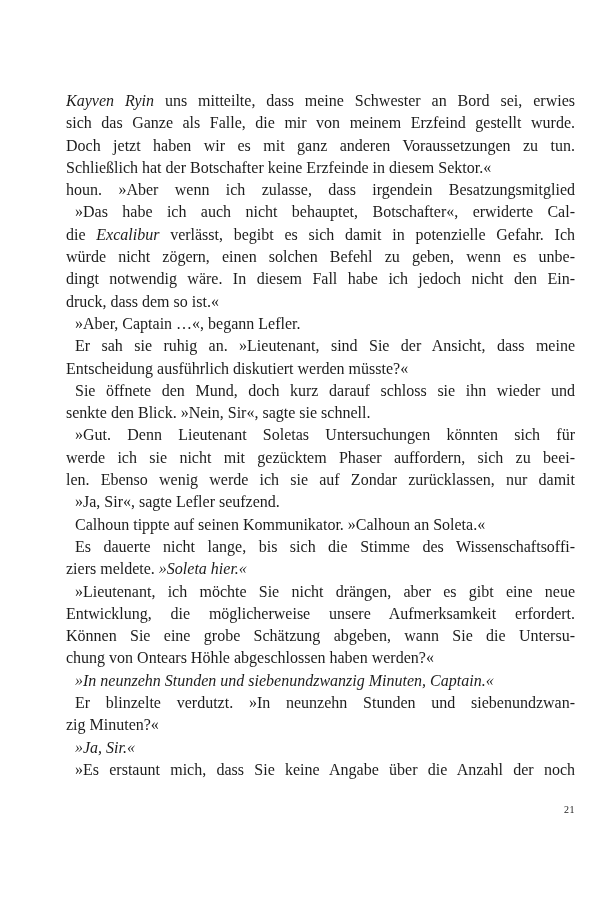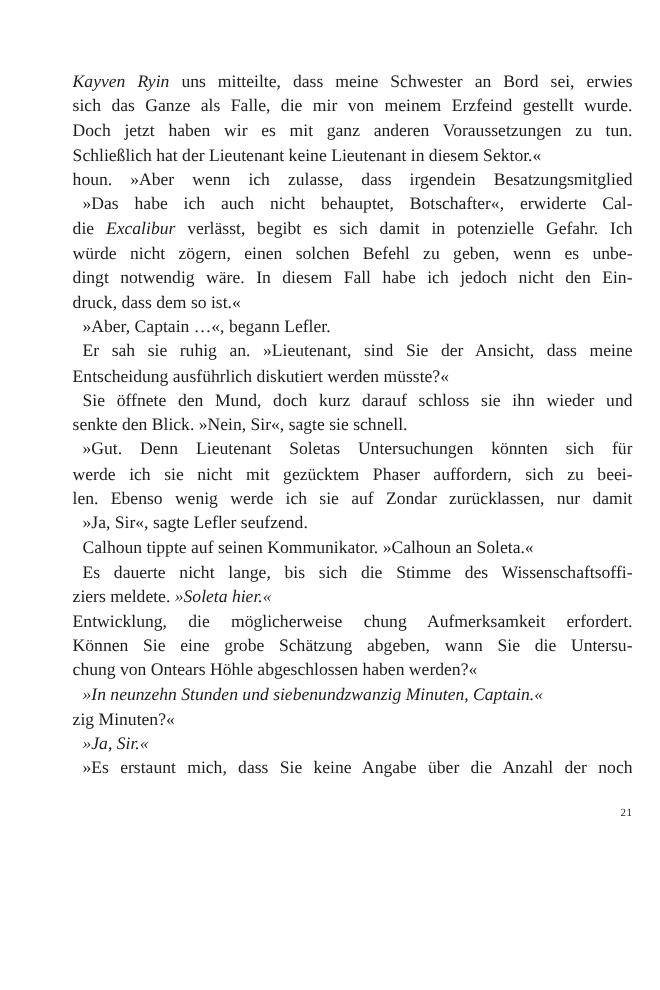--- a/index.html
+++ b/index.html
@@ -11,21 +11,21 @@
     width: 600px;
     height: 900px;
     font-family: "Liberation Serif", "DejaVu Serif", serif;
     color: #1c1c1c;
     overflow: hidden;
   }
   .page {
     box-sizing: border-box;
     width: 600px;
     height: 900px;
-    padding: 64px 25px 0 66px;
+    padding: 90px 25px 0 66px;
     background: #ffffff;
   }
   .ln {
     font-size: 16px;
     line-height: 22.3px;
     height: 22.3px;
     overflow: hidden;
     text-align: justify;
     text-justify: inter-word;
     white-space: normal;
@@ -44,43 +44,45 @@
 </style>
 </head>
 <body>
 
 <div class="page">
   <div>
 
     <div class="ln j"><span></span><span class="it">Kayven Ryin</span><span> uns mitteilte, dass meine Schwester an Bord sei, erwies</span></div>
     <div class="ln j"><span>sich das Ganze als Falle, die mir von meinem Erzfeind gestellt wurde.</span><span class="it"></span><span></span></div>
     <div class="ln j"><span>Doch jetzt haben wir es mit ganz anderen Voraussetzungen zu tun.</span><span class="it"></span><span></span></div>
-    <div class="ln e"><span>Schließlich hat der Lieutenant keine Lieutenant in diesem Sektor.«</span><span class="it"></span><span></span></div>
+    <div class="ln e"><span>Schließlich hat der Botschafter keine Erzfeinde in diesem Sektor.«</span><span class="it"></span><span></span></div>
     <div class="ln j"><span>houn. »Aber wenn ich zulasse, dass irgendein Besatzungsmitglied</span><span class="it"></span><span></span></div>
     <div class="ln j ind"><span>»Das habe ich auch nicht behauptet, Botschafter«, erwiderte Cal-</span><span class="it"></span><span></span></div>
     <div class="ln j"><span>die </span><span class="it">Excalibur</span><span> verlässt, begibt es sich damit in potenzielle Gefahr. Ich</span></div>
     <div class="ln j"><span>würde nicht zögern, einen solchen Befehl zu geben, wenn es unbe-</span><span class="it"></span><span></span></div>
     <div class="ln j"><span>dingt notwendig wäre. In diesem Fall habe ich jedoch nicht den Ein-</span><span class="it"></span><span></span></div>
     <div class="ln e"><span>druck, dass dem so ist.«</span><span class="it"></span><span></span></div>
     <div class="ln e ind"><span>»Aber, Captain …«, begann Lefler.</span><span class="it"></span><span></span></div>
     <div class="ln j ind"><span>Er sah sie ruhig an. »Lieutenant, sind Sie der Ansicht, dass meine</span><span class="it"></span><span></span></div>
     <div class="ln e"><span>Entscheidung ausführlich diskutiert werden müsste?«</span><span class="it"></span><span></span></div>
     <div class="ln j ind"><span>Sie öffnete den Mund, doch kurz darauf schloss sie ihn wieder und</span><span class="it"></span><span></span></div>
     <div class="ln e"><span>senkte den Blick. »Nein, Sir«, sagte sie schnell.</span><span class="it"></span><span></span></div>
     <div class="ln j ind"><span>»Gut. Denn Lieutenant Soletas Untersuchungen könnten sich für</span><span class="it"></span><span></span></div>
     <div class="ln j"><span>werde ich sie nicht mit gezücktem Phaser auffordern, sich zu beei-</span><span class="it"></span><span></span></div>
     <div class="ln j"><span>len. Ebenso wenig werde ich sie auf Zondar zurücklassen, nur damit</span><span class="it"></span><span></span></div>
     <div class="ln e ind"><span>»Ja, Sir«, sagte Lefler seufzend.</span><span class="it"></span><span></span></div>
     <div class="ln e ind"><span>Calhoun tippte auf seinen Kommunikator. »Calhoun an Soleta.«</span><span class="it"></span><span></span></div>
     <div class="ln j ind"><span>Es dauerte nicht lange, bis sich die Stimme des Wissenschaftsoffi-</span><span class="it"></span><span></span></div>
     <div class="ln e"><span>ziers meldete. </span><span class="it">»Soleta hier.«</span><span></span></div>
-    <div class="ln j"><span>Entwicklung, die möglicherweise chung Aufmerksamkeit erfordert.</span><span class="it"></span><span></span></div>
+    <div class="ln j ind"><span>»Lieutenant, ich möchte Sie nicht drängen, aber es gibt eine neue</span><span class="it"></span><span></span></div>
+    <div class="ln j"><span>Entwicklung, die möglicherweise unsere Aufmerksamkeit erfordert.</span><span class="it"></span><span></span></div>
     <div class="ln j"><span>Können Sie eine grobe Schätzung abgeben, wann Sie die Untersu-</span><span class="it"></span><span></span></div>
     <div class="ln e"><span>chung von Ontears Höhle abgeschlossen haben werden?«</span><span class="it"></span><span></span></div>
     <div class="ln e ind"><span></span><span class="it">»In neunzehn Stunden und siebenundzwanzig Minuten, Captain.«</span><span></span></div>
+    <div class="ln j ind"><span>Er blinzelte verdutzt. »In neunzehn Stunden und siebenundzwan-</span><span class="it"></span><span></span></div>
     <div class="ln e"><span>zig Minuten?«</span><span class="it"></span><span></span></div>
     <div class="ln e ind"><span></span><span class="it">»Ja, Sir.«</span><span></span></div>
     <div class="ln j ind"><span>»Es erstaunt mich, dass Sie keine Angabe über die Anzahl der noch</span><span class="it"></span><span></span></div>
 
   </div>
 
   <div class="pagenum">21</div>
 </div>
 
 </body></html>

